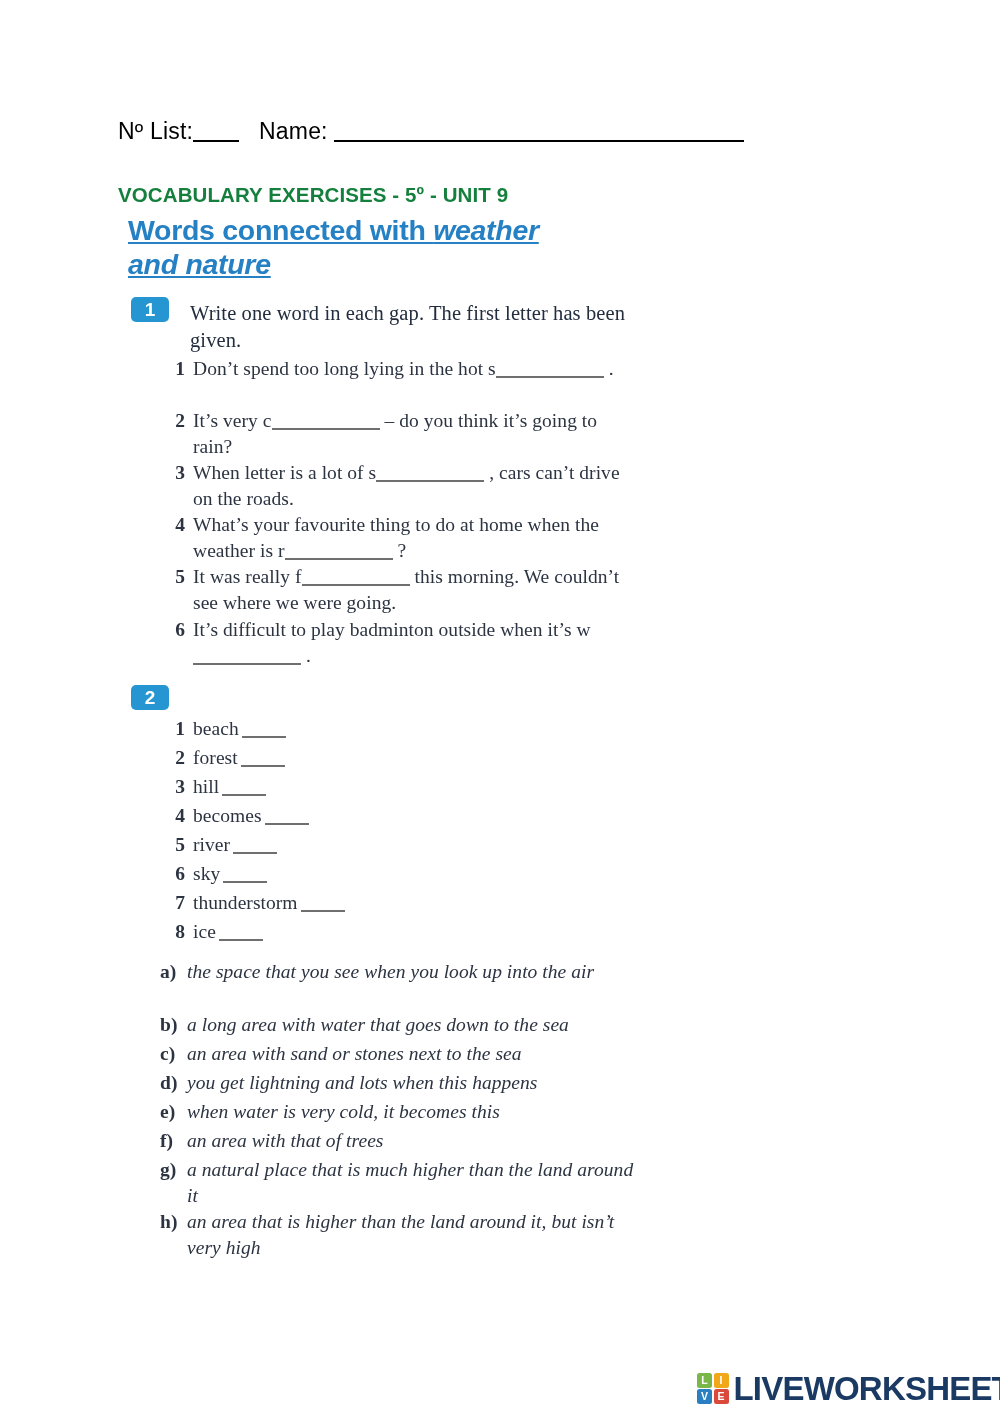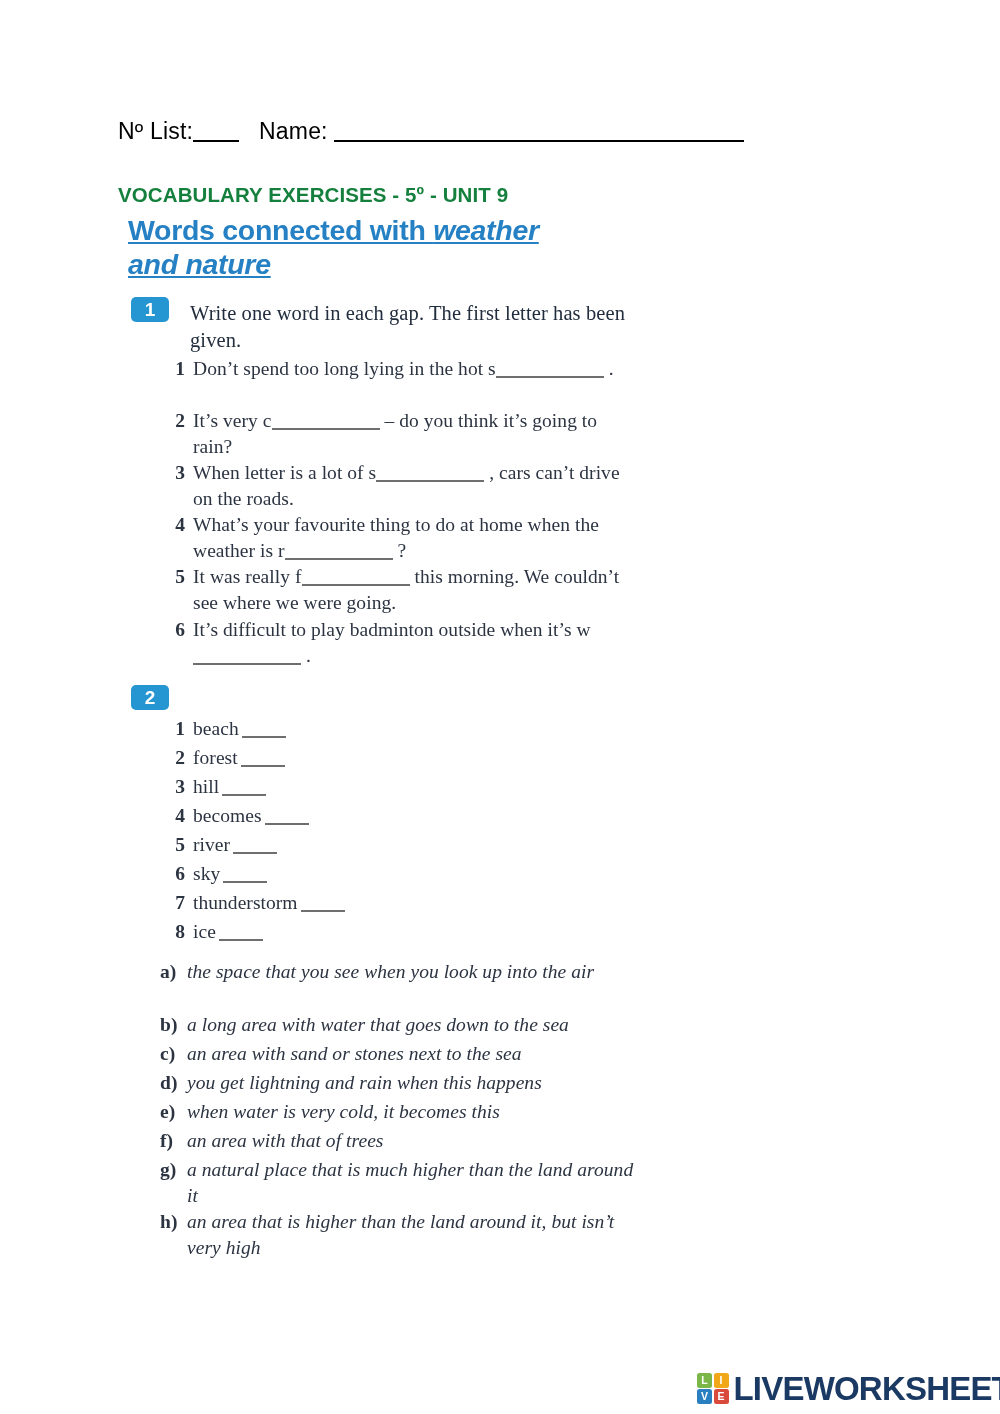--- a/index.html
+++ b/index.html
@@ -274,21 +274,21 @@
   <div class="d-item" style="left:160px; top:1012px; width:485px;">
     <span class="d-letter">b)</span>
     <span class="d-body">a long area with water that goes down to the sea</span>
   </div>
   <div class="d-item" style="left:160px; top:1041px; width:470px;">
     <span class="d-letter">c)</span>
     <span class="d-body">an area with sand or stones next to the sea</span>
   </div>
   <div class="d-item" style="left:160px; top:1070px; width:470px;">
     <span class="d-letter">d)</span>
-    <span class="d-body">you get lightning and rain when this happens</span>
+    <span class="d-body">you get lightning and lots when this happens</span>
   </div>
   <div class="d-item" style="left:160px; top:1099px; width:470px;">
     <span class="d-letter">e)</span>
     <span class="d-body">when water is very cold, it becomes this</span>
   </div>
   <div class="d-item" style="left:160px; top:1128px; width:470px;">
     <span class="d-letter">f)</span>
     <span class="d-body">an area with that of trees</span>
   </div>
   <div class="d-item" style="left:160px; top:1157px; width:480px;">

